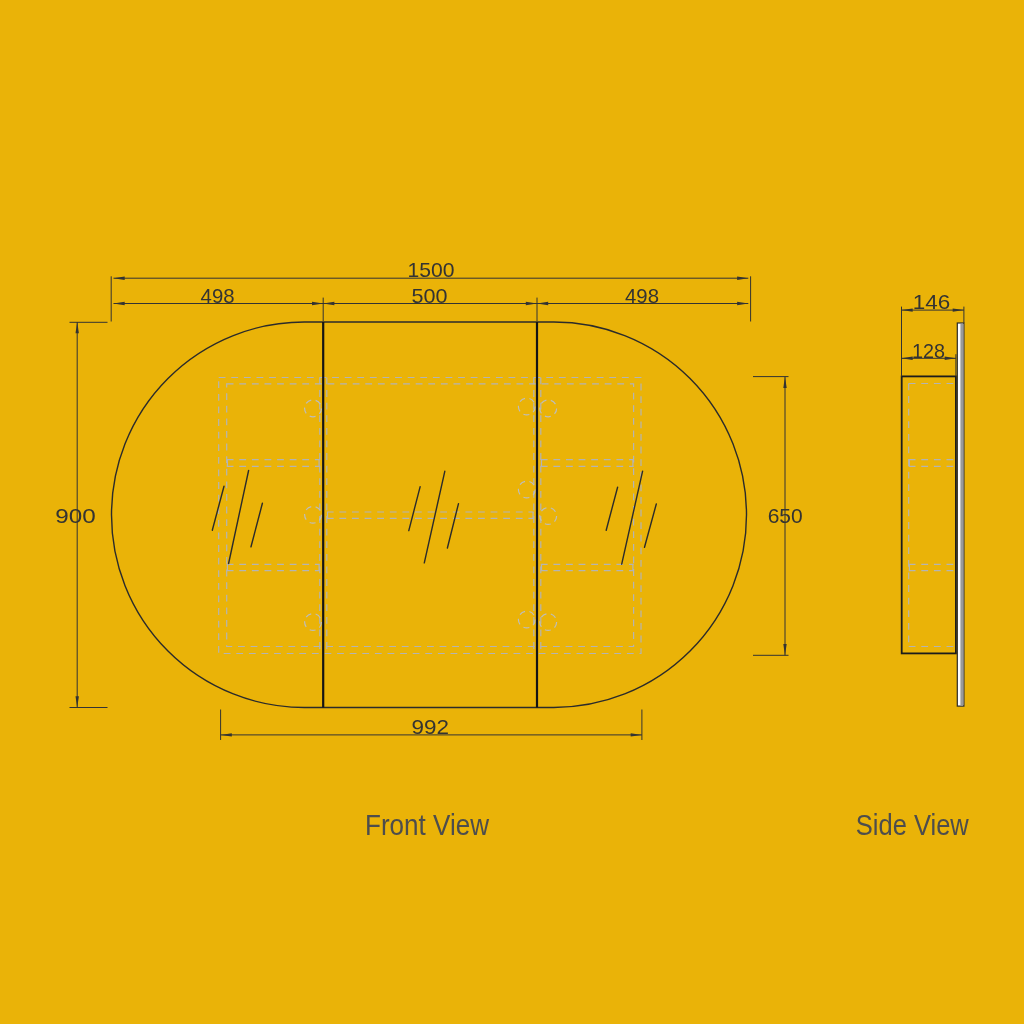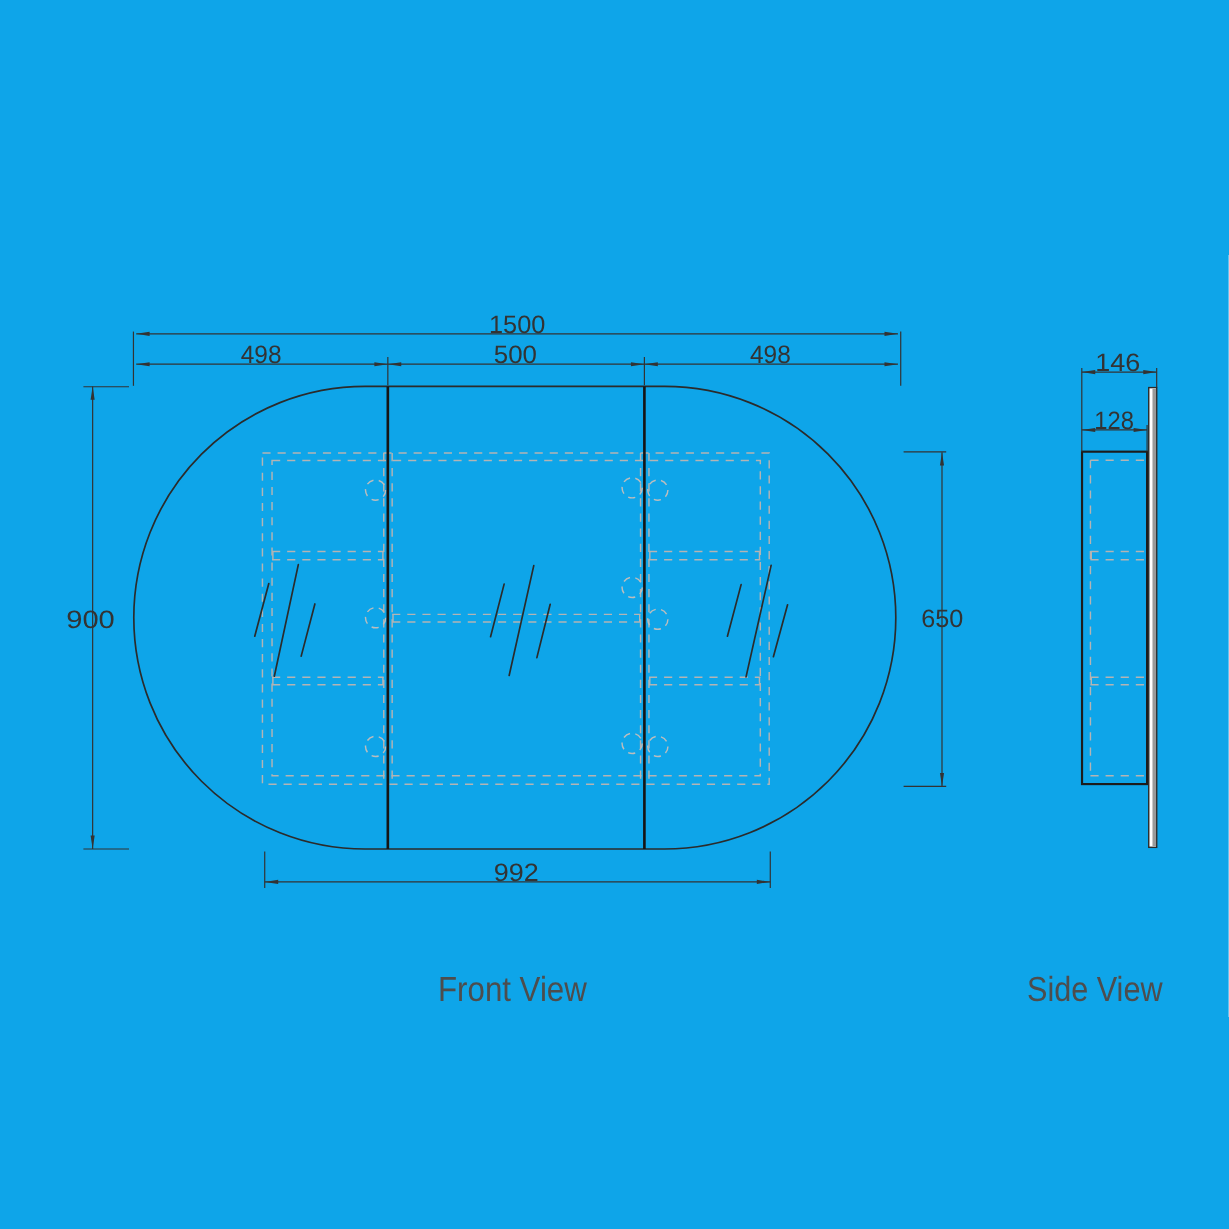--- a/index.html
+++ b/index.html
@@ -1,16 +1,16 @@
 <!DOCTYPE html>
 <html><head>
 <meta charset="utf-8">
 <style>
   html,body{margin:0;padding:0;background:#ffffff;}
-  .page{width:1024px;height:1024px;position:relative;background:#0ea5e9;overflow:hidden;}
+  .page{width:1024px;height:1024px;position:relative;background:#eab308;overflow:hidden;}
   svg{position:absolute;left:0;top:0;}
   text{font-family:"Liberation Sans", sans-serif;fill:#333333;}
   .dim{font-size:21px;}
   .lbl{font-size:29px;fill:#4d4d4d;}
 </style>
 </head>
 <body>
 <div class="page">
 <svg width="1024" height="1024" viewBox="0 0 1024 1024">
 <defs>

